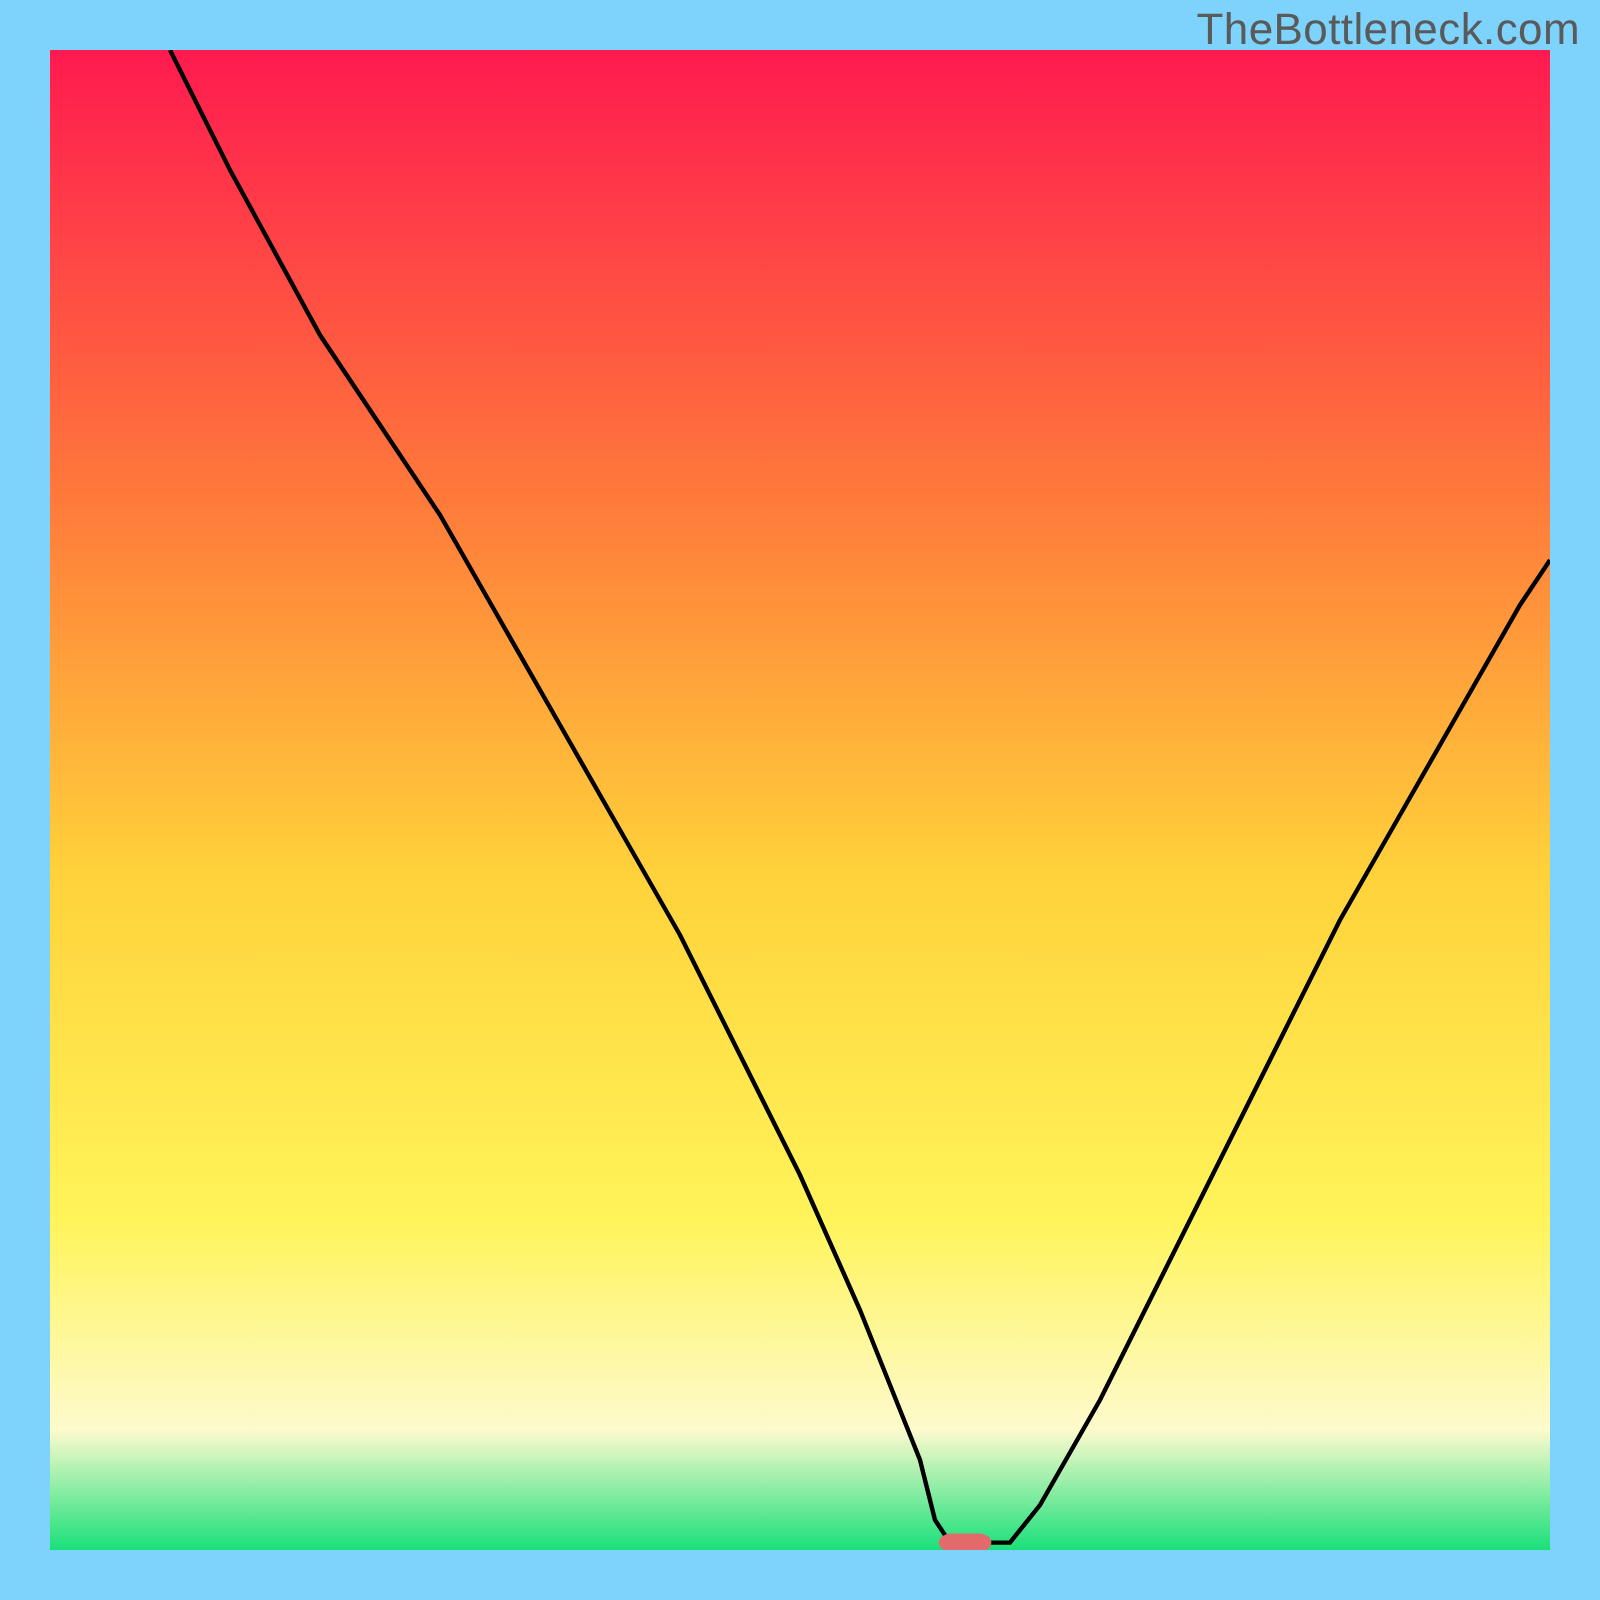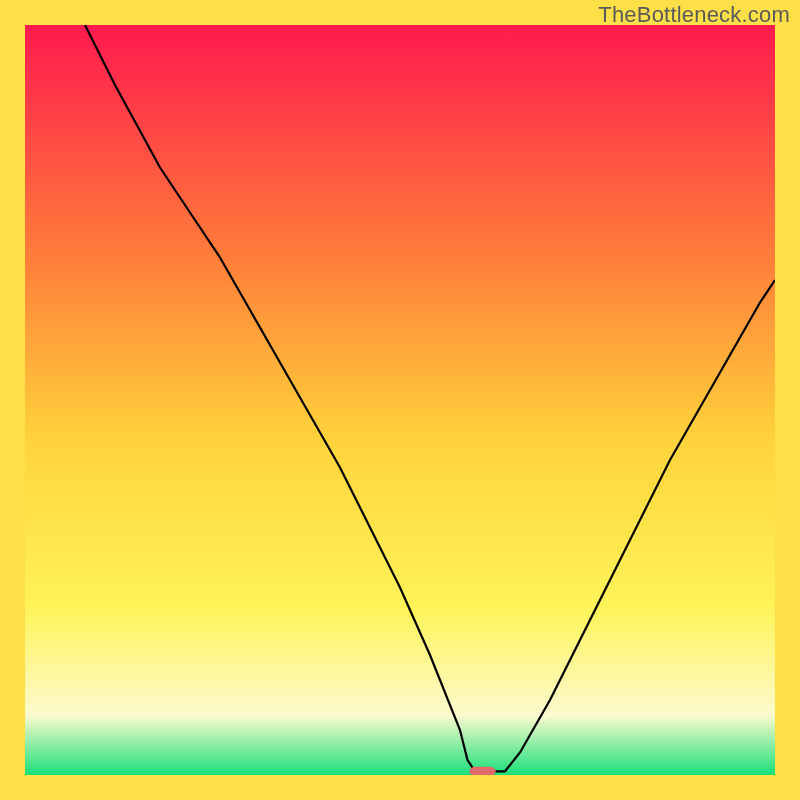--- a/index.html
+++ b/index.html
@@ -7,21 +7,21 @@
     padding: 0;
     width: 800px;
     height: 800px;
     background: #000;
     font-family: Arial, Helvetica, sans-serif;
   }
   .frame {
     position: relative;
     width: 800px;
     height: 800px;
-    background: #fde047;
+    background: #7dd3fc;
   }
   .watermark {
     position: absolute;
     top: 2px;
     right: 10px;
     color: #5a5a5a;
     font-size: 22px;
     font-weight: 500;
     letter-spacing: 0.2px;
     z-index: 10;

